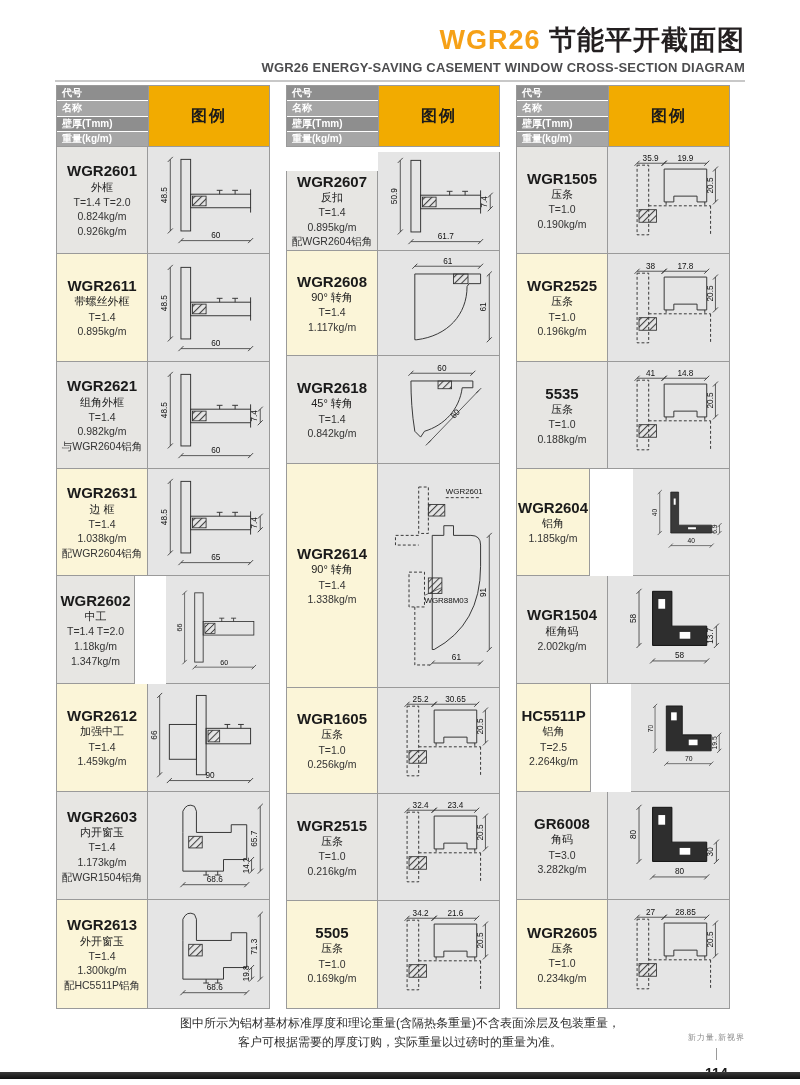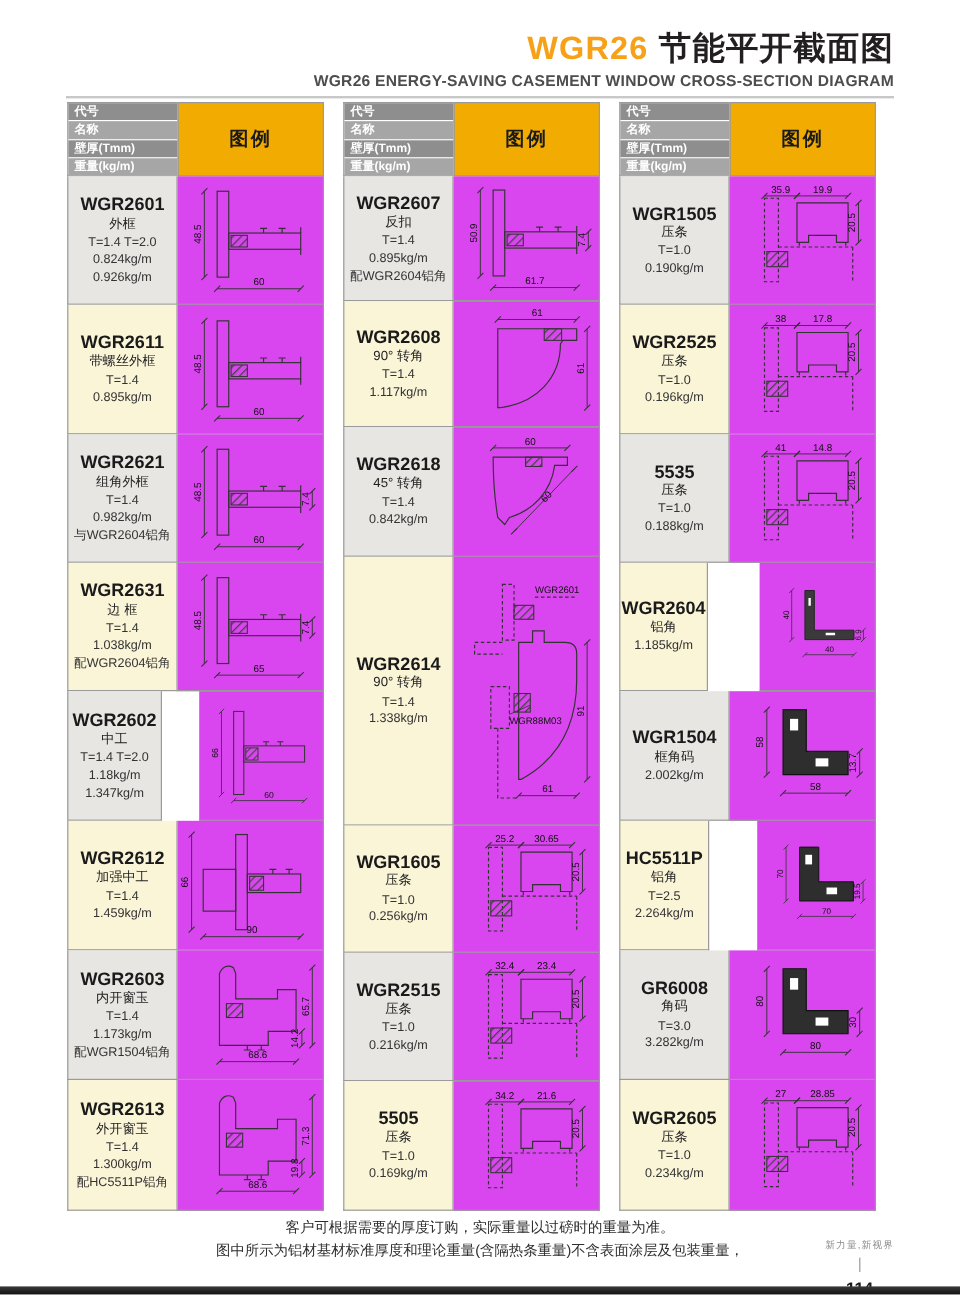--- a/index.html
+++ b/index.html
@@ -18,21 +18,21 @@
   .hdr{display:flex;height:62px;}
   .hdr-labels{width:92px;display:flex;flex-direction:column;border:1px solid #9a9a9a;border-right:none;box-sizing:border-box;background:#fff;}
   .hdr-label{flex:1;color:#ffffff;font-size:10px;font-weight:bold;display:flex;align-items:center;padding-left:5px;box-sizing:border-box;border-bottom:1px solid #fff;white-space:nowrap;}
   .hdr-label:last-child{border-bottom:none;}
   .hdr-label:nth-child(odd){background:#8e8e8e;}
   .hdr-label:nth-child(even){background:#a6a6a6;}
   .hdr-legend{width:122px;background:#f2ab00;display:flex;align-items:center;justify-content:center;font-size:16px;font-weight:bold;color:#1a1a1a;border:1px solid #9a9a9a;box-sizing:border-box;letter-spacing:2px;}
 
   .row{display:flex;}
   .info{width:92px;box-sizing:border-box;border:1px solid #9a9a9a;border-top:none;display:flex;flex-direction:column;justify-content:center;align-items:center;text-align:center;padding:2px 1px;}
-  .diag{width:122px;box-sizing:border-box;border:1px solid #9a9a9a;border-top:none;border-left:none;background:#d946ef;display:flex;align-items:center;justify-content:center;overflow:hidden;}
+  .diag{width:122px;box-sizing:border-box;border:1px solid #9a9a9a;border-top:none;border-left:none;background:#e5e5e5;display:flex;align-items:center;justify-content:center;overflow:hidden;}
   .bg-gray{background:#e7e6e3;}
   .bg-cream{background:#fbf5d8;}
   .code{font-size:15px;font-weight:bold;color:#1a1a1a;line-height:1.15;}
   .name{font-size:11px;color:#222;margin-top:1px;line-height:1.2;}
   .spec{font-size:10.5px;color:#333;margin-top:2px;line-height:1.2;white-space:nowrap;}
 
   svg text{font-family:"Liberation Sans","DejaVu Sans",sans-serif;}
 
   
   .notes{position:absolute;left:55px;right:55px;top:1014px;text-align:center;color:#2e2e2e;font-size:12px;line-height:1.55;}
@@ -331,21 +331,21 @@
       <div class="colwrap" style="left: 286px;">
         <div class="hdr">
           <div class="hdr-labels">
             <div class="hdr-label">代号</div>
             <div class="hdr-label">名称</div>
             <div class="hdr-label">壁厚(Tmm)</div>
             <div class="hdr-label">重量(kg/m)</div>
           </div>
           <div class="hdr-legend">图例</div>
         </div>
-        <div class="row" style="height: 104px;">
+        <div class="row" style="height: 104px; align-items: flex-end;">
           <div class="info bg-gray">
             <div class="code">WGR2607</div>
             <div class="name">反扣</div>
             <div class="spec">T=1.4</div>
             <div class="spec">0.895kg/m</div>
             <div class="spec">配WGR2604铝角</div>
           </div>
           <div class="diag">
             <svg viewBox="0 0 122 100" width="118" height="98" xmlns="http://www.w3.org/2000/svg">
               <defs>
@@ -858,22 +858,22 @@
               <line x1="106.4" y1="20.6" x2="111.6" y2="15.4" stroke="#333" stroke-width="0.9"></line>
               <line x1="106.4" y1="54.6" x2="111.6" y2="49.4" stroke="#333" stroke-width="0.9"></line>
               <text x="106" y="35" transform="rotate(-90 106 35)" text-anchor="middle" font-size="8.5" fill="#111">20.5</text>
             </svg>
           </div>
         </div>
       </div>
     </div>
 
   <div class="notes">
+    <div>图中所示为铝材基材标准厚度和理论重量(含隔热条重量)不含表面涂层及包装重量，</div>
     <div>客户可根据需要的厚度订购，实际重量以过磅时的重量为准。</div>
-    <div>图中所示为铝材基材标准厚度和理论重量(含隔热条重量)不含表面涂层及包装重量，</div>
   </div>
 
   <div class="pagefoot">
     <span class="slogan">新力量,新视界</span>
     <span class="foot-sep"></span>
     <span class="pagenum">114</span>
   </div>
 
   <div class="bottom-bar"></div>
 </div>

